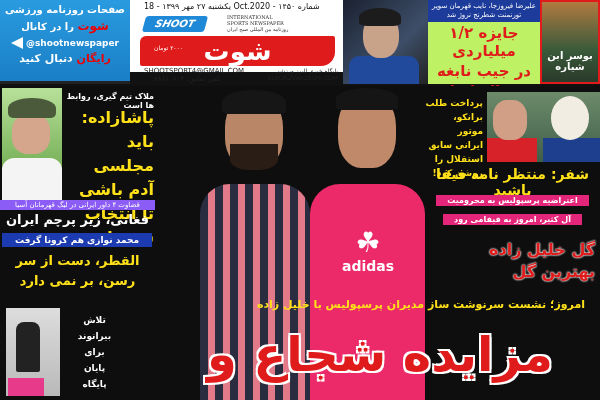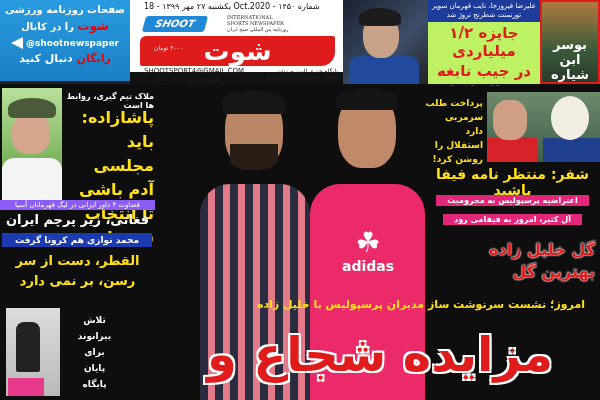--- a/index.html
+++ b/index.html
@@ -24,21 +24,21 @@
 #phone{position:absolute;left:22px;top:75px;font-size:7px;color:#222}
 #sitename{position:absolute;right:4px;top:67px;font-size:6px;color:#222;text-align:right}
 #mast-photo{position:absolute;left:343px;top:0;width:85px;height:84px;background:linear-gradient(135deg,#1b2231,#3d4e68 60%,#222)}
 #mast-photo .face{position:absolute;left:20px;top:14px;width:36px;height:44px;background:#c9a28a;border-radius:45%}
 #mast-photo .hair{position:absolute;left:16px;top:8px;width:42px;height:18px;background:#1c1c1c;border-radius:50% 50% 20% 20%}
 #mast-photo .body{position:absolute;left:6px;top:56px;width:70px;height:28px;background:#214a9c;border-radius:10px 10px 0 0}
 #chess-story{position:absolute;left:428px;top:0;width:112px;height:84px;background:#bef264;text-align:center}
 #chess-story .kicker{background:#1d3b9b;color:#fff;font-size:7px;padding:2px 2px;line-height:9px}
 #chess-story .head{color:#e01b1b;font-size:15px;font-weight:bold;line-height:18px;margin-top:2px}
 #shrine-photo{position:absolute;left:540px;top:0;width:60px;height:84px;background:linear-gradient(#b07a40,#3a5a3a 60%,#2a3a2a);border:2px solid #e01b1b}
-#shrine-photo .cap{position:absolute;bottom:0;left:2px;right:2px;color:#fff;font-size:13px;font-weight:bold;text-align:center}
+#shrine-photo .cap{position:absolute;bottom:10px;left:2px;right:2px;color:#fff;font-size:10px;font-weight:bold;text-align:center}
 #main{position:absolute;left:0;top:86px;width:600px;height:314px;background:#0e0e0e}
 #left-col{position:absolute;left:0;top:0;width:155px;height:314px}
 #cap-photo{position:absolute;left:2px;top:2px;width:60px;height:114px;background:linear-gradient(#b8e09a,#5c9c3c)}
 #cap-photo .cap{position:absolute;left:6px;top:10px;width:48px;height:20px;background:#4a5a3a;border-radius:50% 50% 5px 5px}
 #cap-photo .face{position:absolute;left:10px;top:26px;width:38px;height:40px;background:#d5a58c;border-radius:40%}
 #cap-photo .shirt{position:absolute;left:0;top:70px;width:60px;height:44px;background:#f4f4f4;border-radius:12px 12px 0 0}
 #left-kicker{position:absolute;left:64px;top:6px;width:90px;color:#fff;font-size:8px;font-weight:bold;text-align:right}
 #left-head{position:absolute;left:64px;top:20px;width:90px;color:#ffe11a;font-size:16px;font-weight:bold;line-height:24px;text-align:right}
 #ref-kicker{position:absolute;left:0;top:114px;width:155px;background:#8b5cf6;color:#fff;font-size:7px;text-align:center;padding:1px 0}
 #faghani{position:absolute;left:0;top:126px;width:155px;color:#fff;font-size:13px;font-weight:bold;text-align:center}
@@ -174,21 +174,22 @@
 
   <div id="right-col" class="rtl">
     <div id="coach-photo">
       <div class="c1b"></div>
       <div class="c1"></div>
       <div class="c2b"></div>
       <div class="c2"></div>
     </div>
     <div id="branko-text">
       <div>پرداخت طلب</div>
-      <div>سرمربی دارد</div>
+      <div>برانکو، موتور</div>
+      <div>ایرانی سابق</div>
       <div>استقلال را</div>
       <div>روشن کرد!</div>
     </div>
     <div id="schafer">شفر: منتظر نامه فیفا باشید</div>
     <div id="protest">
       <span>اعتراضیه پرسپولیس به محرومیت</span><br>
       <span>آل کثیر، امروز به فیفامی رود</span>
     </div>
     <div id="goal">
       <div>گل خلیل زاده</div>

